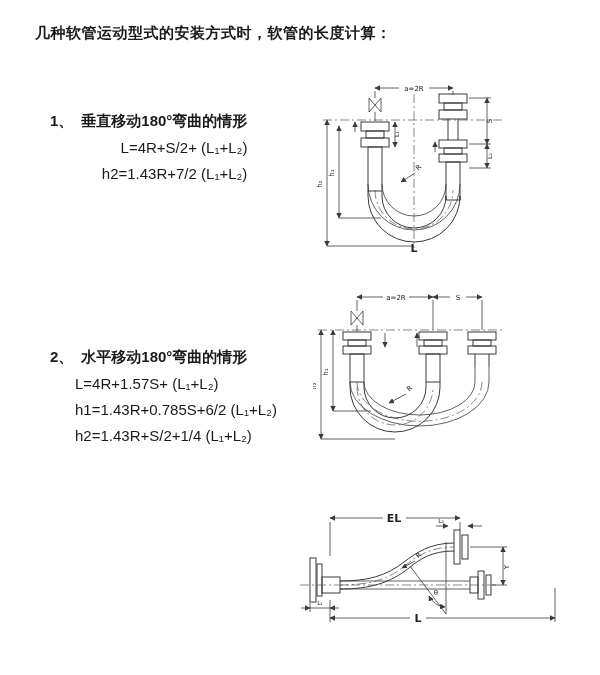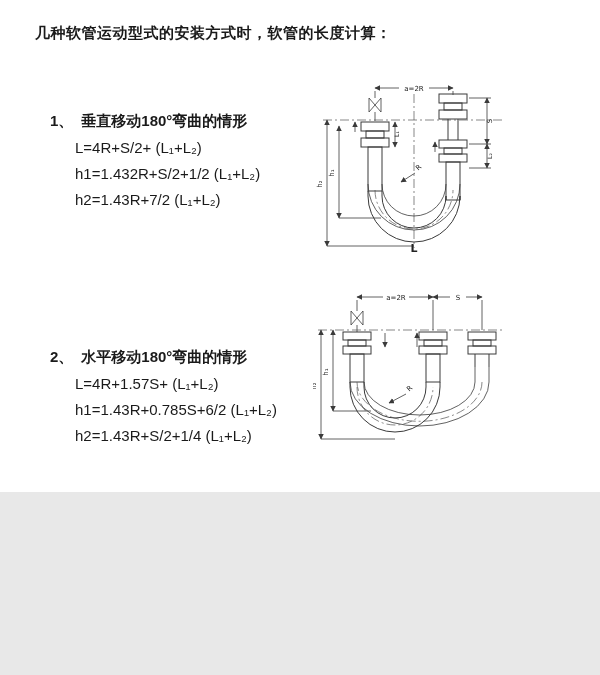--- a/index.html
+++ b/index.html
@@ -1,17 +1,17 @@
 <!DOCTYPE html>
 <html><head>
 <meta charset="utf-8">
 <style>
   html,body{margin:0;padding:0;background:#e8e8e8;}
   .page{
-    position:relative;width:600px;height:492px;margin:0 auto;
+    position:relative;width:600px;height:675px;margin:0 auto;
     background:#ffffff;overflow:hidden;
     font-family:"Liberation Sans","DejaVu Sans",sans-serif;
     color:#1a1a1a;
   }
   .title{
     position:absolute;left:35px;top:24px;margin:0;
     font-size:15px;font-weight:bold;letter-spacing:0.5px;white-space:nowrap;
   }
   .sec{position:absolute;left:50px;}
   .sec-heading{
@@ -33,27 +33,26 @@
   svg .lbl-sm{font-size:6px;}
   svg .lbl-big{font-size:11px;font-weight:bold;}
 </style>
 </head>
 <body>
 
 <div class="page">
 
   <h1 class="title">几种软管运动型式的安装方式时，软管的长度计算：</h1>
 
-  <section class="sec" style="top:113px;">
+  <section class="sec" style="top:113px;text-align:right;">
     <div class="sec-heading">
       <span class="num">1、</span><span>垂直移动180°弯曲的情形</span>
     </div>
     <div class="formulas">
       <div class="formula">L=4R+S/2+ (L₁+L₂)</div>
-      <div class="formula">h1=1.432R+S/2+1/2 (L₁+L₂)</div>
       <div class="formula">h2=1.43R+7/2 (L₁+L₂)</div>
     </div>
   </section>
 
   <svg class="diagram" style="left:315px;top:78px;" width="200" height="175" viewBox="0 0 200 175">
     <defs>
       <marker id="ar1" viewBox="0 0 10 10" refX="9" refY="5" markerWidth="7" markerHeight="7" orient="auto-start-reverse">
         <path d="M0,0 L10,5 L0,10 z" fill="#3a3a3a"></path>
       </marker>
       <pattern id="hx1" width="5" height="5" patternUnits="userSpaceOnUse">

